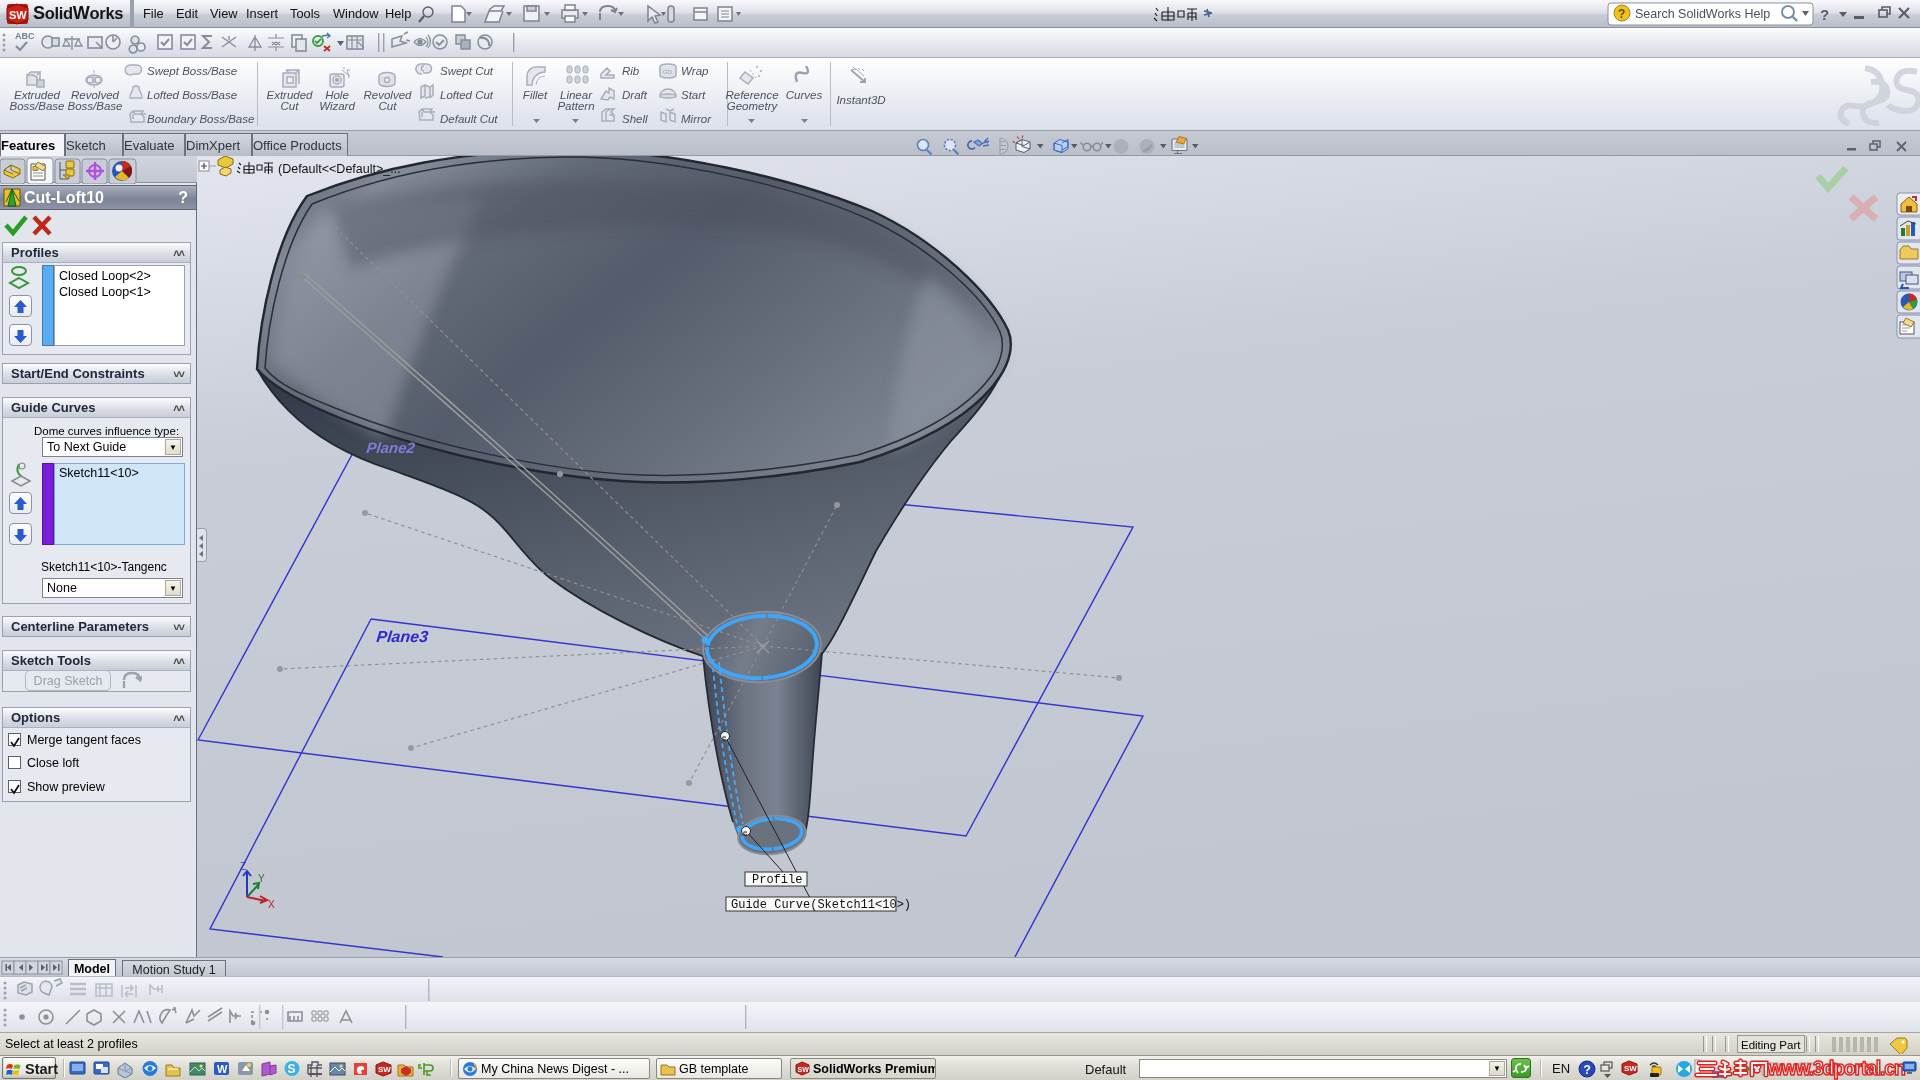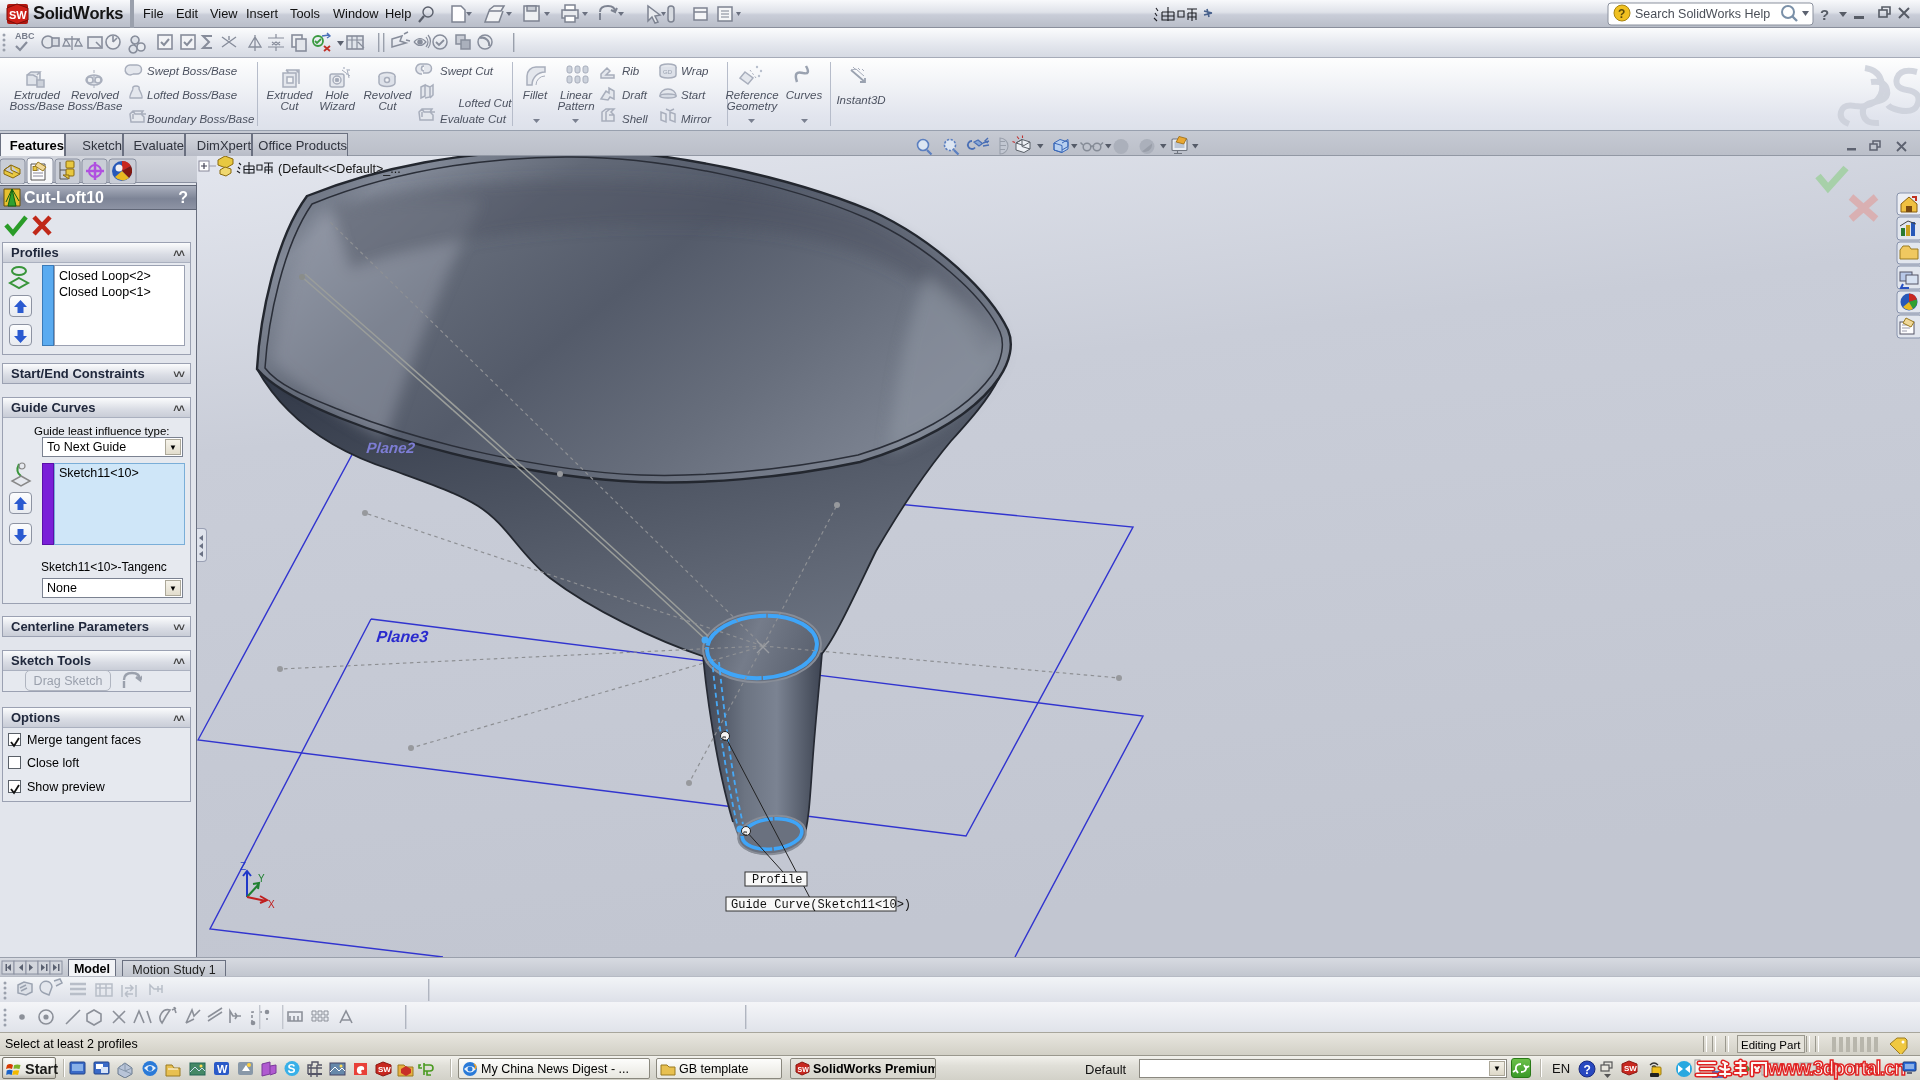--- a/index.html
+++ b/index.html
@@ -8,21 +8,21 @@
 
 #titlebar{left:0;top:0;width:1920px;height:28px;background:linear-gradient(#f8f9fb,#dfe2e9 45%,#c9cdd8 55%,#b9bec9);border-bottom:1px solid #8a8f9c;}
 
 #toolbar2{left:0;top:28px;width:1920px;height:30px;background:linear-gradient(#fbfcfd,#e3e6ed 60%,#d6dae3);border-bottom:1px solid #a6abb8;}
 
 #ribbon{left:0;top:58px;width:1920px;height:73px;background:linear-gradient(#fefefe,#f0f2f6 40%,#e2e5ee 80%,#dde1ea);border-bottom:1px solid #98a0ae;}
 .rlabel{position:absolute;font-size:11.5px;color:#4c5260;text-align:center;line-height:11px;font-style:italic;}
 .rsep{position:absolute;top:4px;height:64px;width:1px;background:#b6bcca;}
 
 #tabrow{left:0;top:131px;width:1920px;height:25px;background:linear-gradient(#c6cad3,#bbbfc9);border-bottom:1px solid #9298a4;}
-.tab{position:absolute;top:2px;height:23px;border:1px solid #6a7080;border-bottom:none;background:linear-gradient(#d4d7de,#b8bcc7);font-size:13px;color:#30343e;text-align:right;padding-top:4px;}
+.tab{position:absolute;top:2px;height:23px;border:1px solid #6a7080;border-bottom:none;background:linear-gradient(#d4d7de,#b8bcc7);font-size:13px;color:#30343e;text-align:left;padding-top:4px;}
 .tabactive{background:#f4f5f8;font-weight:bold;color:#000;}
 
 #leftpanel{left:0;top:156px;width:197px;height:801px;background:#e2e5ec;border-right:1px solid #6a7080;padding-left:25px;}
 .gbox{position:absolute;left:2px;width:189px;border:1px solid #9ba1b2;background:#e6e9ef;}
 .ghead{height:20px;background:linear-gradient(#fbfcfd,#d9dce4 60%,#c9cdd7);border-bottom:1px solid #aab0bf;font-size:13px;font-weight:bold;color:#20283c;padding:2px 0 0 8px;}
 .gbar{position:absolute;left:2px;width:189px;height:21px;border:1px solid #9ba1b2;background:linear-gradient(#fbfcfd,#d9dce4 60%,#c9cdd7);font-size:13px;font-weight:bold;color:#20283c;padding:2px 0 0 8px;}
 .chev{position:absolute;right:6px;top:4px;font-size:11px;color:#444;letter-spacing:-1px;}
 .updn{position:absolute;width:23px;height:22px;border:1px solid #8d93a2;border-radius:4px;background:linear-gradient(#fcfdfe,#e8ebf0);text-align:center;padding-top:1px;}
 .combo{position:absolute;height:20px;background:#fff;border:1px solid #7b8291;font-size:12.5px;color:#000;padding:2px 0 0 4px;}
 .combobtn{position:absolute;right:1px;top:1px;width:16px;height:16px;background:linear-gradient(#f6f3ea,#e2ddcd);border:1px solid #aca899;font-size:8px;color:#000;text-align:center;line-height:15px;}
@@ -251,22 +251,22 @@
  <div class="rlabel" style="left:8px;top:32px;width:58px">Extruded<br>Boss/Base</div>
  <div class="rlabel" style="left:66px;top:32px;width:58px">Revolved<br>Boss/Base</div>
  <div class="rlabel" style="left:147px;top:8px;width:110px;text-align:left">Swept Boss/Base</div>
  <div class="rlabel" style="left:147px;top:32px;width:110px;text-align:left">Lofted Boss/Base</div>
  <div class="rlabel" style="left:147px;top:56px;width:120px;text-align:left">Boundary Boss/Base</div>
  <div class="rsep" style="left:257px"></div>
  <div class="rlabel" style="left:262px;top:32px;width:55px">Extruded<br>Cut</div>
  <div class="rlabel" style="left:314px;top:32px;width:46px">Hole<br>Wizard</div>
  <div class="rlabel" style="left:360px;top:32px;width:55px">Revolved<br>Cut</div>
  <div class="rlabel" style="left:440px;top:8px;width:90px;text-align:left">Swept Cut</div>
- <div class="rlabel" style="left:440px;top:40px;width:90px;text-align:center">Lofted Cut</div>
- <div class="rlabel" style="left:440px;top:56px;width:90px;text-align:left">Evaluate Cut</div>
+ <div class="rlabel" style="left:440px;top:32px;width:90px;text-align:left">Lofted Cut</div>
+ <div class="rlabel" style="left:440px;top:56px;width:90px;text-align:left">Default Cut</div>
  <div class="rsep" style="left:512px"></div>
  <div class="rlabel" style="left:512px;top:32px;width:46px">Fillet</div>
  <div class="rlabel" style="left:553px;top:32px;width:46px">Linear<br>Pattern</div>
  <div class="rlabel" style="left:622px;top:8px;width:40px;text-align:left">Rib</div>
  <div class="rlabel" style="left:622px;top:32px;width:40px;text-align:left">Draft</div>
  <div class="rlabel" style="left:622px;top:56px;width:40px;text-align:left">Shell</div>
  <div class="rlabel" style="left:681px;top:8px;width:44px;text-align:left">Wrap</div>
  <div class="rlabel" style="left:681px;top:32px;width:44px;text-align:left">Start</div>
  <div class="rlabel" style="left:681px;top:56px;width:44px;text-align:left">Mirror</div>
  <div class="rsep" style="left:727px"></div>
@@ -345,21 +345,21 @@
           <path d="M10.5 3 L17 10 h-3.5 v6 h-6 v-6 H4 Z" fill="#2a5ad0"></path>
         </svg></div>
  <div class="updn" style="left:9px;top:168px"><svg width="21" height="20" viewBox="0 0 21 20">
           <path d="M10.5 17 L17 10 h-3.5 V4 h-6 v6 H4 Z" fill="#2a5ad0"></path>
         </svg></div>
 
  <div class="gbar" style="top:207px">Start/End Constraints<span class="chev">˅˅</span></div>
 
  <div class="gbox" style="top:241px;height:207px">
   <div class="ghead">Guide Curves<span class="chev">˄˄</span></div>
-  <div class="abs" style="left:31px;top:27px;font-size:11.5px;color:#000;white-space:nowrap">Guide least influence type:</div>
+  <div class="abs" style="left:31px;top:27px;font-size:11.5px;color:#000;white-space:nowrap">Dome curves influence type:</div>
  </div>
  <div class="combo" style="left:42px;top:281px;width:141px">To Next Guide<span class="combobtn">▼</span></div>
  <svg class="abs" style="left:10px;top:306px" width="26" height="26" viewBox="0 0 26 26">
         <path d="M9 2 q-4 8 2 12" fill="none" stroke="#38953a" stroke-width="2"></path>
         <path d="M11 14 l9 5 l-9 5 l-9 -5 z" fill="none" stroke="#888" stroke-width="1.5"></path>
         <circle cx="12" cy="4" r="3" fill="none" stroke="#888" stroke-width="1.2"></circle>
       </svg>
  <div class="abs" style="left:42px;top:307px;width:12px;height:82px;background:#7a1fd8;border:1px solid #5a10a8"></div>
  <div class="abs" style="left:54px;top:307px;width:131px;height:82px;background:#cfe6f8;border:1px solid #7aaed8;font-size:12.5px;padding:2px 0 0 4px">Sketch11&lt;10&gt;</div>
  <div class="updn" style="left:9px;top:336px"><svg width="21" height="20" viewBox="0 0 21 20">

